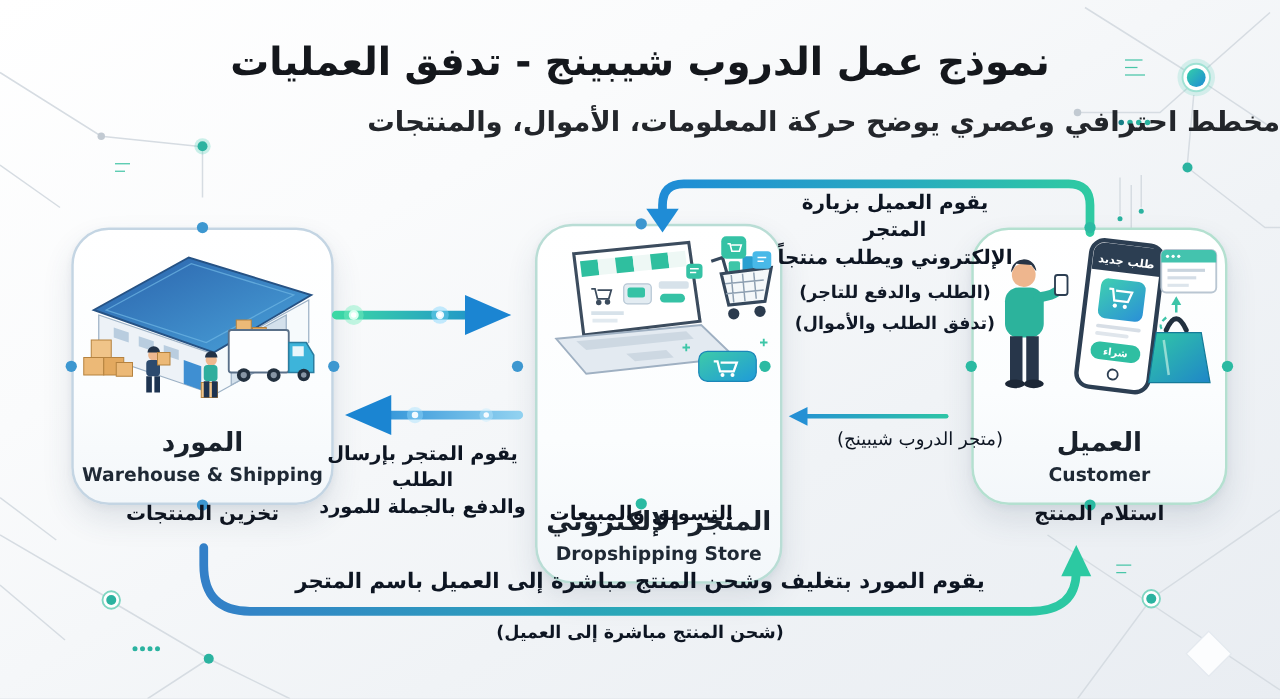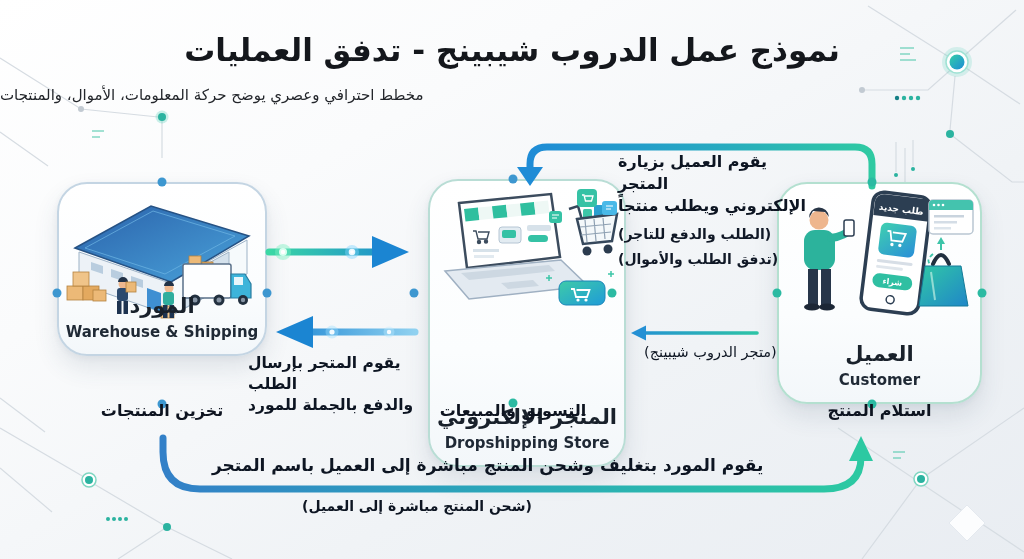--- a/index.html
+++ b/index.html
@@ -11,47 +11,47 @@
   }
   svg{ display:block; }
   .layer{ position:absolute; inset:0; pointer-events:none; }
 
   
   .title{
     position:absolute; top:32px; left:0; width:100%; text-align:center;
     font-size:31px; font-weight:bold; color:#14171c; letter-spacing:-.5px;
   }
   .subtitle{
-    position:absolute; top:86px; left:0; width:100%; text-align:left;
-    font-size:15px; font-weight:normal; color:#23262b;
+    position:absolute; top:86px; left:0; width:100%; text-align:right;
+    font-size:22px; font-weight:bold; color:#23262b;
   }
 
   
   .ebox{
     position:absolute; border-radius:30px;
     background:linear-gradient(180deg,#ffffff 0%,#fbfdfe 60%,#f3f7fa 100%);
     box-shadow:0 12px 24px rgba(50,70,100,.12), 0 2px 6px rgba(50,70,100,.06);
   }
-  .ebox.supplier{ left:57px; top:182px; width:210px; height:174px; border:2px solid #c4d5e3;text-decoration:underline; }
+  .ebox.supplier{ left:57px; top:182px; width:210px; height:222px; border:2px solid #c4d5e3;text-decoration:underline; }
   .ebox.store   { left:428px; top:179px; width:198px; height:288px; border:2px solid #b9ddd5; }
   .ebox.customer{ left:777px; top:182px; width:205px; height:222px; border:2px solid #b4e0d0; }
   .illus{ position:absolute; top:6px; left:50%; transform:translateX(-50%); }
   .ar-title{ position:absolute; bottom:36px; left:0; width:100%; text-align:center;
              font-size:21px; font-weight:bold; color:#19212b; }
   .en-title{ position:absolute; bottom:13px; left:0; width:100%; text-align:center;
              font-size:15px; font-weight:bold; color:#1f2935; }
 
   .caption{ position:absolute; top:401px; font-size:16px; font-weight:bold;
             color:#0e1420; text-align:center; }
   .caption.supplier{ left:57px;  width:210px; }
   .caption.store   { left:414px; width:198px; }
   .caption.customer{ left:777px; width:205px; }
 
   
-  .flow{ position:absolute; text-align:left; direction:rtl; color:#0d1522; }
+  .flow{ position:absolute; text-align:center; direction:rtl; color:#0d1522; }
   .flow .big{ font-size:16px; font-weight:bold; line-height:22px; }
   .flow .note{ font-size:14px; font-weight:bold; color:#101826; }
   .fa{ left:618px; top:151px; width:196px; }
   .fa .note{ margin-top:9px; }
   .fb{ left:614px; top:258px; width:184px; }
   .fb-note{ left:644px; top:344px; width:184px; font-size:14.5px; }
   .fc{ left:248px; top:353px; width:180px; }
   .fc .big{ font-size:15.5px; line-height:21px; }
   .fc-note{ left:238px; top:398px; width:198px; font-size:13.5px; }
   .fd{ left:212px; top:455px; width:600px; font-size:17px; font-weight:bold; }

